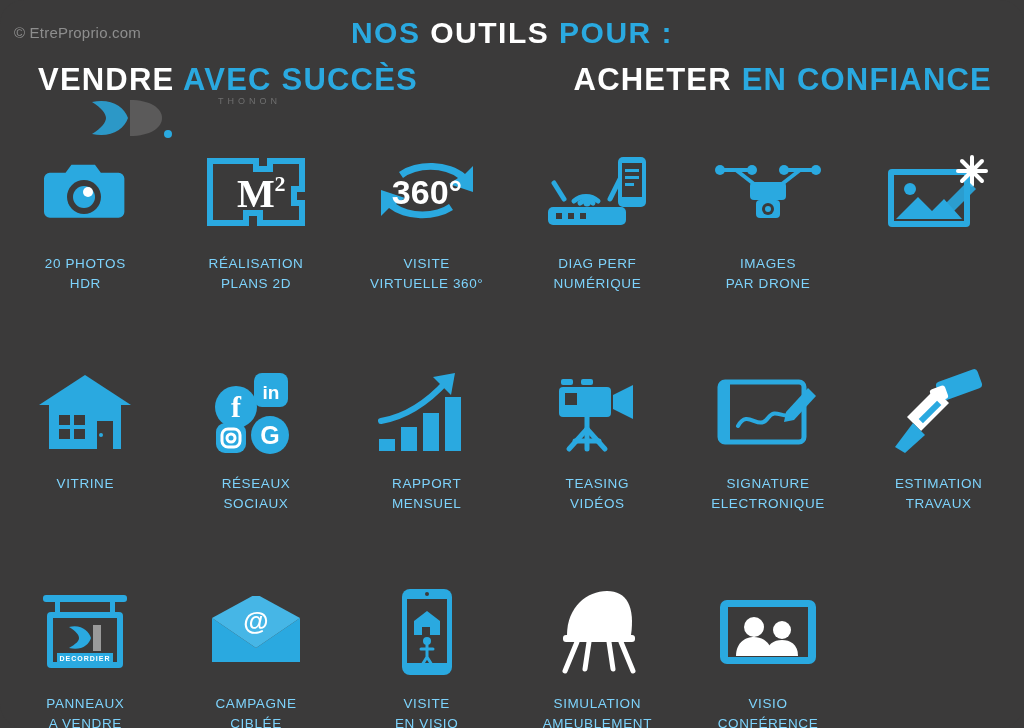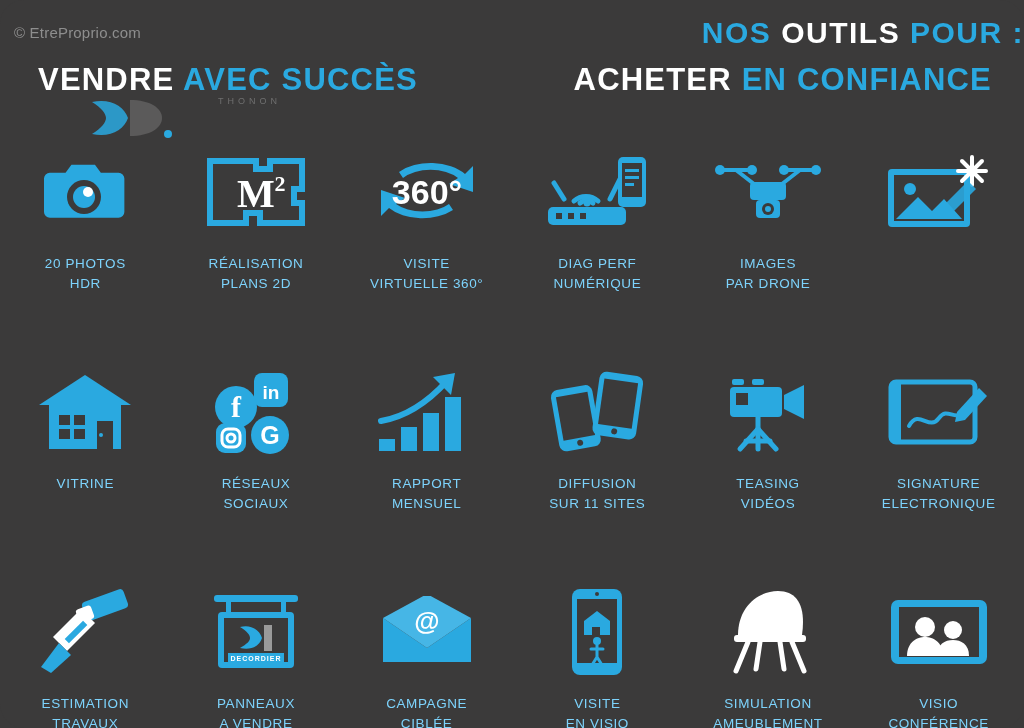--- a/index.html
+++ b/index.html
@@ -25,21 +25,21 @@
     font-size: 15px;
     letter-spacing: 0.2px;
     white-space: nowrap;
   }
 
   
   .headline {
     position: absolute;
     left: 0; top: 16px;
     width: 1024px;
-    text-align: right;
+    text-align: center;
     font-size: 30px;
     font-weight: bold;
     letter-spacing: 1.5px;
     white-space: nowrap;
   }
   .hl-blue { color: #2aa9e0; }
   .hl-white { color: #ffffff; }
 
   
   .sub-left {
@@ -280,38 +280,20 @@
           <rect x="48" y="44" width="16" height="38" fill="#2aa9e0"></rect>
           <rect x="70" y="28" width="16" height="54" fill="#2aa9e0"></rect>
           <path d="M6 52 C30 48, 52 34, 72 12" fill="none" stroke="#2aa9e0" stroke-width="6" stroke-linecap="round"></path>
           <path d="M58 8 L80 4 L76 26 Z" fill="#2aa9e0"></path>
         </svg>
       </div>
       <div class="cell-label">RAPPORT
 MENSUEL</div>
     </div>
 
-    <div class="cell">
-      <div class="icon-box">
-        <svg width="100" height="86" viewBox="0 0 100 86">
-          <g transform="rotate(-10 30 50)">
-            <rect x="8" y="18" width="42" height="62" rx="7" fill="#2aa9e0"></rect>
-            <rect x="13" y="25" width="32" height="44" fill="#3b3a3a"></rect>
-            <circle cx="29" cy="74" r="3" fill="#3b3a3a"></circle>
-          </g>
-          <g transform="rotate(8 66 42)">
-            <rect x="48" y="4" width="44" height="64" rx="7" fill="#2aa9e0"></rect>
-            <rect x="53" y="11" width="34" height="46" fill="#3b3a3a"></rect>
-            <circle cx="70" cy="62" r="3" fill="#3b3a3a"></circle>
-          </g>
-        </svg>
-      </div>
-      <div class="cell-label">DIFFUSION
-SUR 11 SITES</div>
-    </div>
 
     <div class="cell">
       <div class="icon-box">
         <svg width="100" height="86" viewBox="0 0 100 86">
           <rect x="14" y="10" width="12" height="6" rx="2" fill="#2aa9e0"></rect>
           <rect x="34" y="10" width="12" height="6" rx="2" fill="#2aa9e0"></rect>
           <rect x="12" y="18" width="52" height="30" rx="4" fill="#2aa9e0"></rect>
           <path d="M66 26 L86 16 L86 50 L66 40 Z" fill="#2aa9e0"></path>
           <rect x="18" y="24" width="12" height="12" fill="#3b3a3a"></rect>
           <g stroke="#2aa9e0" stroke-width="5" stroke-linecap="round">

